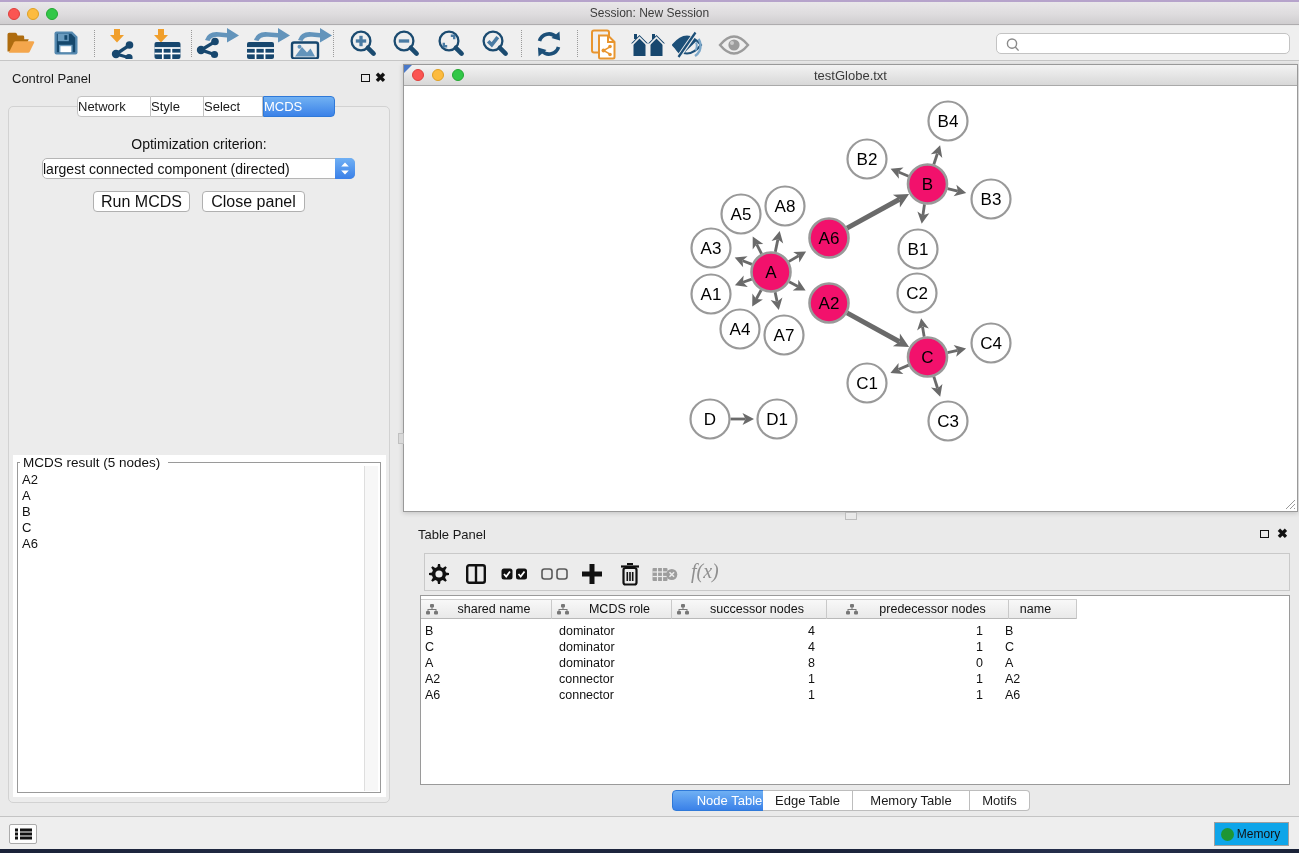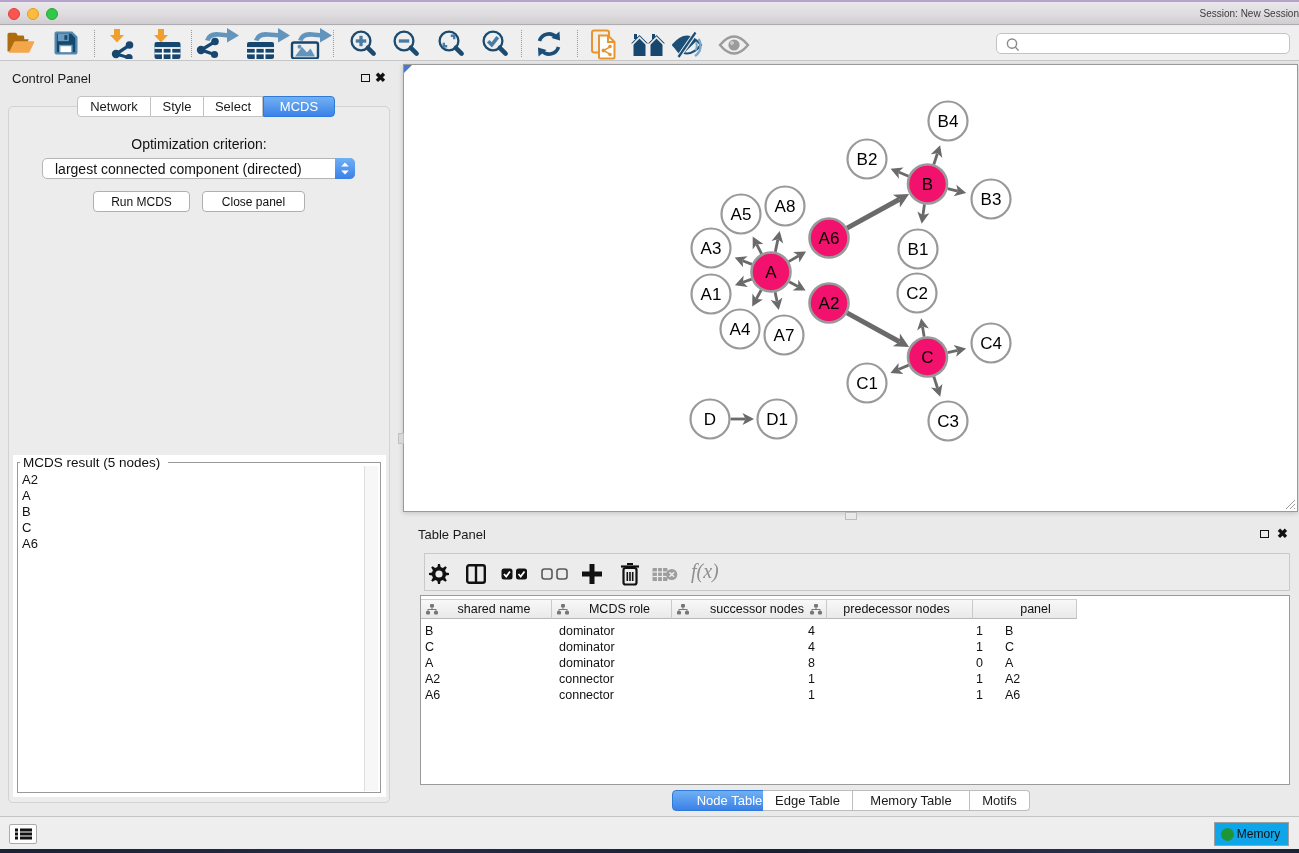--- a/index.html
+++ b/index.html
@@ -1,37 +1,37 @@
 <!DOCTYPE html>
 <html><head><meta charset="utf-8"><style>
 *{margin:0;padding:0;box-sizing:border-box}
 html,body{width:1299px;height:853px;overflow:hidden;font-family:"Liberation Sans",sans-serif;background:#eaeaea;position:relative}
 .abs{position:absolute}
 #purple{left:0;top:0;width:1299px;height:2px;background:#b6a3cb}
 #titlebar{left:0;top:2px;width:1299px;height:23px;background:linear-gradient(#e9e7e9 0%,#dedcde 55%,#cfcdcf 100%);border-bottom:1px solid #aeacae}
-#titlebar .title{width:100%;text-align:right;font-size:10px;color:#3c3c3c;line-height:23px}
+#titlebar .title{width:100%;text-align:center;font-size:12px;color:#3c3c3c;line-height:23px}
 .tl{position:absolute;width:12px;height:12px;border-radius:50%;top:5px}
 #toolbar{left:0;top:26px;width:1299px;height:35px;background:#efefef;border-bottom:1px solid #c6c6c6}
 .sep{position:absolute;top:4px;height:27px;width:0;border-left:1px dotted #9a9a9a}
 .ticon{position:absolute;top:3px}
 #search{left:996px;top:7px;width:294px;height:21px;background:#fff;border:1px solid #c3c3c3;border-radius:5px}
 
 #cp-title{left:12px;top:71px;font-size:13px;color:#1a1a1a}
 #cp-max{left:361px;top:74px;width:9px;height:8px;border:1.6px solid #111}
 #cp-x{left:375px;top:70px;font-size:13px;font-weight:bold;color:#111}
 #cp-body{left:8px;top:106px;width:382px;height:697px;background:#ececec;border:1px solid #d2d2d2;border-radius:5px}
-.tab{position:absolute;top:96px;height:21px;background:#fff;border:1px solid #c2c2c2;font-size:13px;text-align:center;line-height:20px;color:#1a1a1a}
+.tab{position:absolute;top:96px;height:21px;background:#fff;border:1px solid #c2c2c2;font-size:13px;line-height:20px;color:#1a1a1a}
 #tabN{left:77px;width:74px;border-radius:4px 0 0 4px}
 #tabSt{left:151px;width:53px;border-left:none}
 #tabSe{left:204px;width:59px;border-left:none}
 #tabM{left:263px;width:72px;border:1px solid #2f79d8;border-radius:0 4px 4px 0;background:linear-gradient(#71b1f3,#3b82e8);color:#fff}
 #optlbl{left:0;top:136px;width:398px;text-align:center;font-size:14px;color:#111}
-#dd{left:42px;top:158px;width:313px;height:21px;background:#fff;border:1px solid #b5b5b5;border-radius:5px;font-size:14px;line-height:20px;padding-left:12px;color:#111}
+#dd{left:42px;top:158px;width:313px;height:21px;background:#fff;border:1px solid #b5b5b5;border-radius:5px;font-size:14px;line-height:20px;padding-left:0;color:#111}
 #dd .step{position:absolute;right:-1px;top:-1px;width:20px;height:21px;border-radius:0 5px 5px 0;background:linear-gradient(#70b0f4,#3a80e8);}
-.btn{position:absolute;top:191px;height:21px;background:#fff;border:1px solid #b0b0b0;border-radius:4px;font-size:12px;text-align:center;line-height:20px;color:#111}
+.btn{position:absolute;top:191px;height:21px;background:#fff;border:1px solid #b0b0b0;border-radius:4px;font-size:16px;text-align:center;line-height:20px;color:#111}
 #btnRun{left:93px;width:97px}
 #btnClose{left:202px;width:103px}
 #fs-white{left:13px;top:455px;width:373px;height:342px;background:#fff}
 #fieldset{left:17px;top:462px;width:364px;height:331px;border:1px solid #9a9a9a;background:#fff}
 #fs-legend-bg{left:20px;top:455px;width:148px;height:14px;background:#fff;font-size:13.5px;color:#111;padding-left:3px}
 #mcds-list{left:22px;top:472px;font-size:13px;color:#111;line-height:16px}
 #fs-scroll{left:364px;top:466px;width:14px;height:325px;background:#f7f7f7;border-left:1px solid #dedede}
 
 #netwin{left:403px;top:64px;width:895px;height:448px;background:#fff;border:1px solid #999;box-shadow:0 1px 5px rgba(0,0,0,.18)}
 #net-titlebar{left:0;top:0;width:893px;height:21px;background:linear-gradient(#f3f3f3,#d8d8d8);border-bottom:1px solid #a9a9a9}
@@ -223,20 +223,26 @@
       </svg></div></div>
 <div id="btnRun" class="btn">Run MCDS</div>
 <div id="btnClose" class="btn">Close panel</div>
 <div id="fs-white" class="abs"></div>
 <div id="fieldset" class="abs"></div>
 <div id="fs-legend-bg" class="abs">MCDS result (5 nodes)</div>
 <div id="mcds-list" class="abs">A2<br>A<br>B<br>C<br>A6</div>
 <div id="fs-scroll" class="abs"></div>
 
 <div id="netwin" class="abs">
+<div id="net-titlebar" class="abs">
+      <div id="net-title">testGlobe.txt</div>
+<div class="tl" style="left:8px;top:4px;background:#fb5552;border:1px solid #df3f3c"></div>
+<div class="tl" style="left:28px;top:4px;background:#fcbb3f;border:1px solid #dfa023"></div>
+<div class="tl" style="left:48px;top:4px;background:#32c748;border:1px solid #24a833"></div>
+</div>
 <svg id="graph" class="abs" width="894" height="424" viewBox="0 0 894 424">
 <g font-family="Liberation Sans, sans-serif">
         <line x1="347.8" y1="190.1" x2="339.0" y2="193.3" stroke="#6a6a6a" stroke-width="2.8"></line>
 <polygon points="330.9,196.2 343.8,197.9 338.9,193.3 339.7,186.6" fill="#6a6a6a"></polygon>
 <line x1="348.0" y1="175.4" x2="338.7" y2="171.7" stroke="#6a6a6a" stroke-width="2.8"></line>
 <polygon points="330.7,168.5 339.1,178.3 338.6,171.6 343.6,167.2" fill="#6a6a6a"></polygon>
 <line x1="357.2" y1="201.0" x2="352.3" y2="210.0" stroke="#6a6a6a" stroke-width="2.8"></line>
 <polygon points="348.2,217.6 358.9,210.4 352.2,210.1 348.4,204.6" fill="#6a6a6a"></polygon>
 <line x1="357.6" y1="164.8" x2="352.7" y2="155.3" stroke="#6a6a6a" stroke-width="2.8"></line>
 <polygon points="348.7,147.6 348.7,160.6 352.6,155.2 359.3,155.1" fill="#6a6a6a"></polygon>
@@ -393,29 +399,29 @@
           </g>
         </svg></div>
 <div class="hcell" style="left:251px;width:155px;padding-left:16px">successor nodes<svg class="hicon" viewBox="0 0 12 11">
           <g fill="#777">
             <rect x="4" y="0" width="4" height="3.4" rx="1"></rect>
             <rect x="0" y="7" width="4" height="3.4" rx="1"></rect>
             <rect x="8" y="7" width="4" height="3.4" rx="1"></rect>
             <path d="M5.5 3 L6.5 3 L6.5 5 L10.5 5 L10.5 7.5 L9.5 7.5 L9.5 6 L2.5 6 L2.5 7.5 L1.5 7.5 L1.5 5 L5.5 5 Z"></path>
           </g>
         </svg></div>
-<div class="hcell" style="left:384px;width:168px;padding-left:16px">predecessor nodes<svg class="hicon" viewBox="0 0 12 11">
+<div class="hcell" style="left:420px;width:168px;padding-left:16px">predecessor nodes<svg class="hicon" viewBox="0 0 12 11">
           <g fill="#777">
             <rect x="4" y="0" width="4" height="3.4" rx="1"></rect>
             <rect x="0" y="7" width="4" height="3.4" rx="1"></rect>
             <rect x="8" y="7" width="4" height="3.4" rx="1"></rect>
             <path d="M5.5 3 L6.5 3 L6.5 5 L10.5 5 L10.5 7.5 L9.5 7.5 L9.5 6 L2.5 6 L2.5 7.5 L1.5 7.5 L1.5 5 L5.5 5 Z"></path>
           </g>
         </svg></div>
-<div class="hcell" style="left:574px;width:82px;border-right:1px solid #c9c9c9">panel</div>
+<div class="hcell" style="left:574px;width:82px;border-right:1px solid #c9c9c9">name</div>
 </div>
 <div id="tp-rows" class="abs" style="left:0;top:27px;width:868px">
 <div class="trow" style="left:4px;top:0">B</div>
       <div class="trow" style="left:138px;top:0">dominator</div>
       <div class="trow" style="left:0;top:0;width:394px;text-align:right">4</div>
       <div class="trow" style="left:0;top:0;width:562px;text-align:right">1</div>
       <div class="trow" style="left:584px;top:0">B</div>
 <div class="trow" style="left:4px;top:16px">C</div>
       <div class="trow" style="left:138px;top:16px">dominator</div>
       <div class="trow" style="left:0;top:16px;width:394px;text-align:right">4</div>

